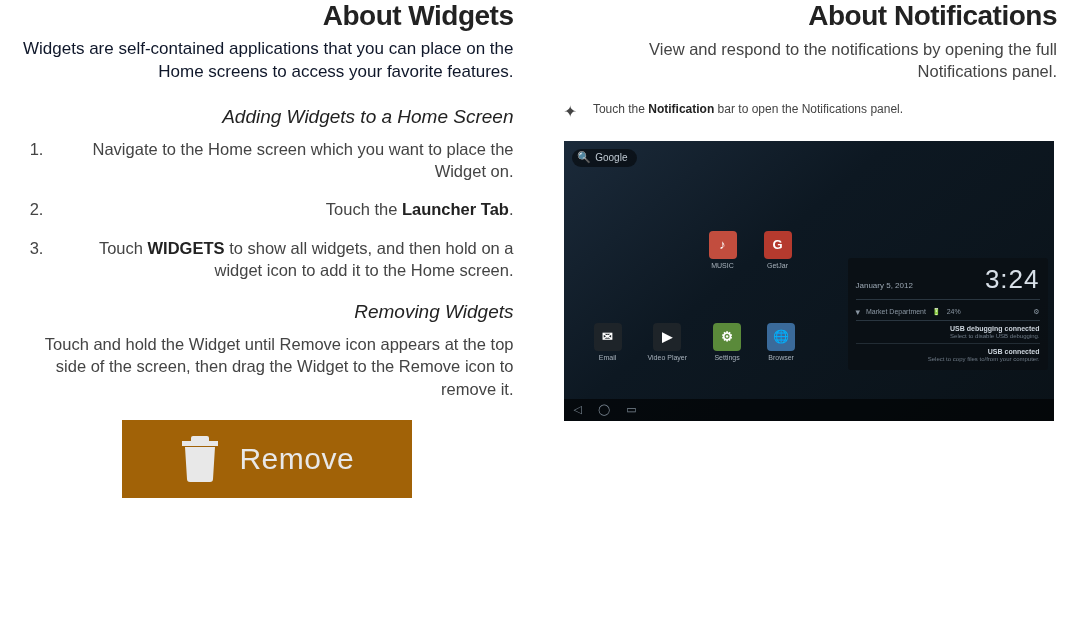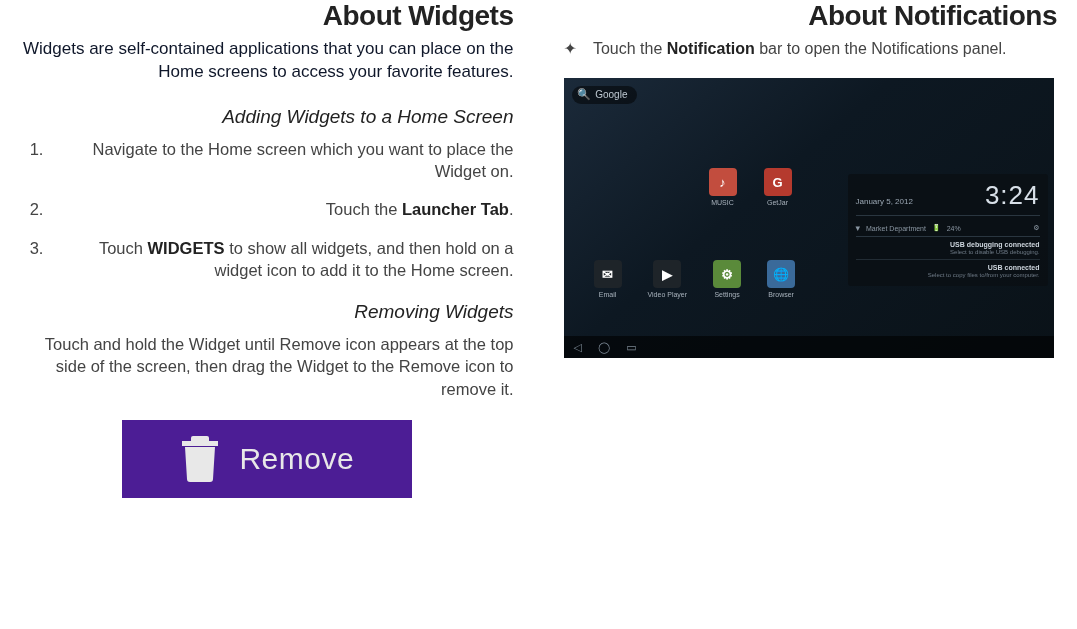--- a/index.html
+++ b/index.html
@@ -63,31 +63,31 @@
       display: flex;
       gap: 16px;
       margin-bottom: 18px;
     }
     .bullet .marker {
       font-size: 16px;
       color: #444;
       line-height: 1.4;
     }
     .bullet .text {
-      font-size: 16px;
+      font-size: 12px;
       line-height: 1.35;
       color: #444;
     }
     b { font-weight: 700; color: #222; margin-top: 8px; }
 
     
     .remove-badge {
       width: 290px;
       height: 78px;
-      background: #4c1d95;
+      background: #a16207;
       margin: 20px auto 0;
       display: flex;
       align-items: center;
       justify-content: center;
       gap: 18px;
     }
     .trash-icon svg { display: block; }
     .remove-text {
       font-size: 30px;
       color: #e8e8e8;
@@ -158,21 +158,21 @@
       left: 200px;
     }
     .tablet .m-tile {
       position: absolute;
       top: 90px;
       left: 145px;
     }
     .tablet .panel {
       position: absolute;
       right: 6px;
-      top: 96px;
+      top: 117px;
       width: 200px;
       background: rgba(10,15,20,0.85);
       border-radius: 3px;
       padding: 6px 8px 4px;
       color: #cdd5dd;
     }
     .tablet .panel .date-row {
       display: flex;
       justify-content: space-between;
       align-items: baseline;
@@ -260,20 +260,21 @@
           <path fill="#e8e8e8" d="M3 6 h36 v5 h-36 z"></path>
           <path fill="#e8e8e8" d="M14 1 h14 a2 2 0 0 1 2 2 v3 h-18 v-3 a2 2 0 0 1 2 -2 z"></path>
         </svg>
       </span>
       <span class="remove-text">Remove</span>
     </div>
   </div>
 
   <div class="col">
     <h1>About Notifications</h1>
+    <p class="para">View and respond to the notifications by opening the full Notifications panel.</p>
 
     <div class="bullet">
       <span class="marker">✦</span>
       <span class="text">
         <span>Touch the </span><b>Notification</b><span> bar to open the Notifications panel.</span>
       </span>
     </div>
 
     <div class="tablet">
       <div class="search-pill">

